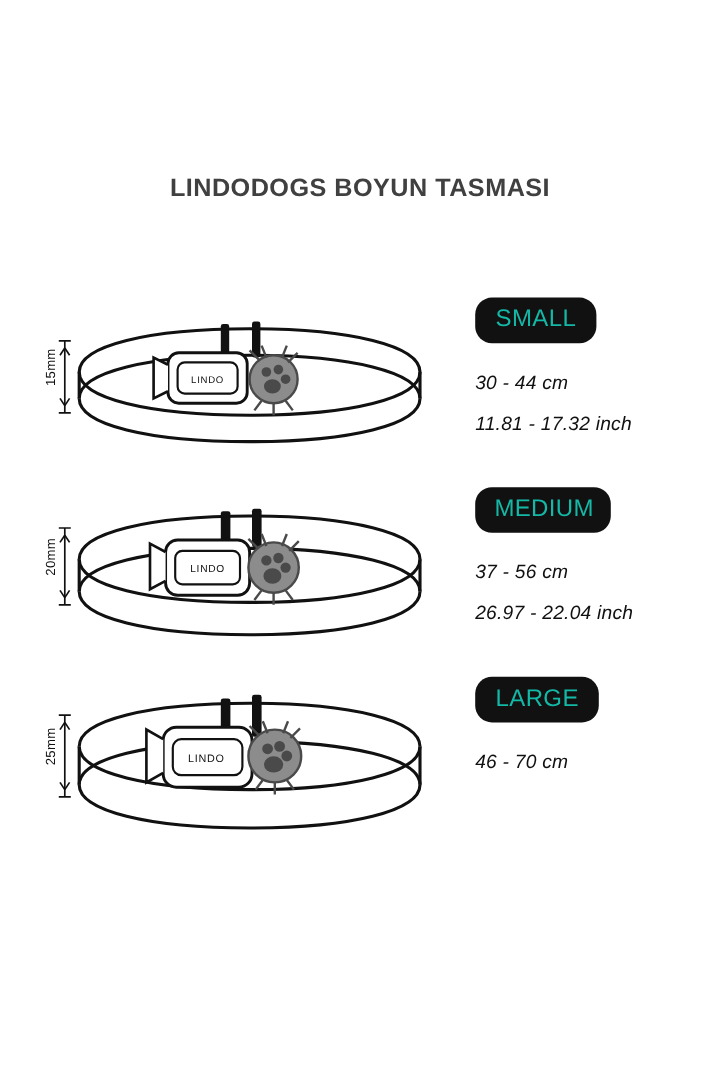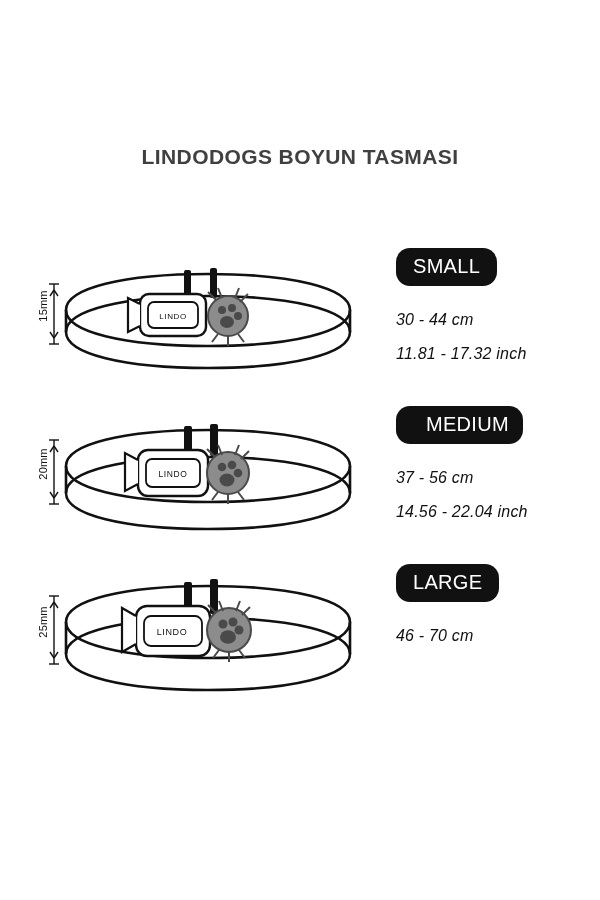--- a/index.html
+++ b/index.html
@@ -73,28 +73,28 @@
   .info-block {
     position: absolute;
     left: 396px;
     top: 0;
     width: 196px;
     height: 150px;
   }
   .size-badge {
     display: inline-block;
     background: #111111;
-    color: #ffffff;
+    color: #14b8a6;
     font-size: 20px;
     line-height: 1;
     padding: 8px 17px 10px 17px;
     border-radius: 14px;
     letter-spacing: 0.3px;
   }
-  .size-badge.wide { padding-left: 30px; padding-right: 14px; }
+  .size-badge.wide { padding-left: 16px; padding-right: 14px; }
   .measure {
     font-size: 16px;
     font-style: italic;
     color: #111111;
     margin-top: 25px;
     letter-spacing: 0.2px;
   }
   .measure.second { margin-top: 16px; }
 </style>
 </head>
@@ -211,21 +211,21 @@
         <ellipse cx="195" cy="74" rx="7.5" ry="6.4" fill="#4a4a4a"></ellipse>
         <path d="M183 51 l-8 -8 M190 49 l-4 -10 M209 53 l8 -8 M203 49 l4 -10" stroke="#4a4a4a" stroke-width="2" fill="none"></path>
         <path d="M186 86 l-6 8 M196 88 l0 10 M206 86 l6 8" stroke="#4a4a4a" stroke-width="2" fill="none"></path>
       </g>
     </svg>
   </div>
 
   <div class="info-block">
     <div class="size-badge wide">MEDIUM</div>
     <div class="measure">37 - 56 cm</div>
-    <div class="measure second">14.56 - 22.04 inch</div>
+    <div class="measure second">26.97 - 22.04 inch</div>
   </div>
 </div>
 
 <div class="size-row row-large">
 
   <div class="collar-block">
 
     <div class="mm-label">
       <span>25mm</span>
     </div>

